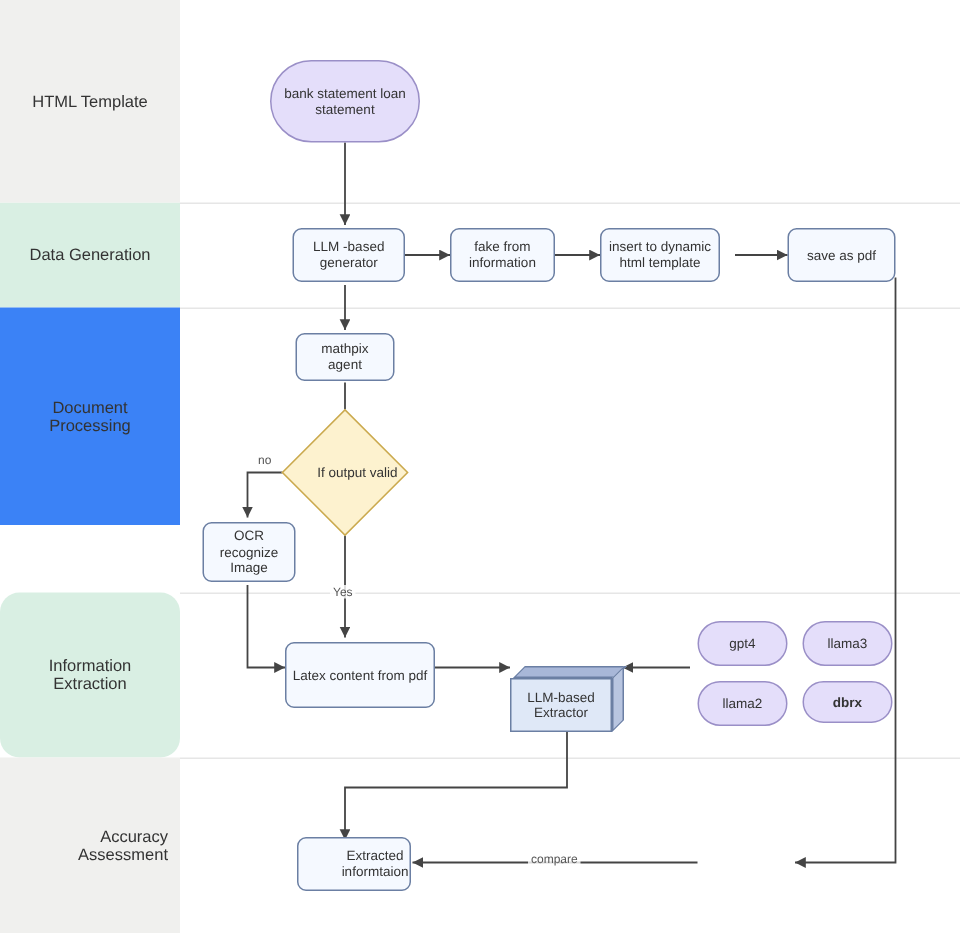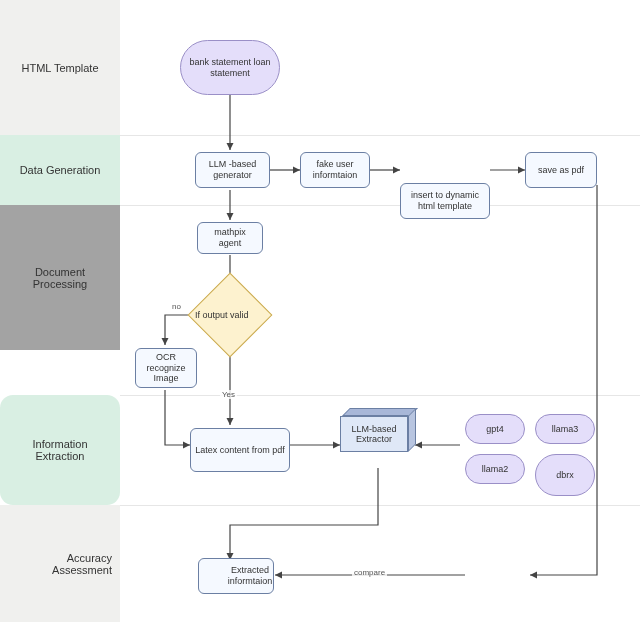--- a/index.html
+++ b/index.html
@@ -28,21 +28,21 @@
     display: flex;
     align-items: center;
     justify-content: center;
     text-align: center;
     font-size: 11px;
     color: #333;
     padding: 0 8px;
   }
   .lane-0 { top: 0;    height: 135px; background: #f0f0ee; }
   .lane-1 { top: 135px; height: 70px;  background: #d9efe3; }
-  .lane-2 { top: 205px; height: 145px; background: #a3a3a3; }
+  .lane-2 { top: 205px; height: 145px; background: #3b82f6; }
   .lane-3 { top: 395px; height: 110px; background: #d9efe3; border-radius: 13px; }
   .lane-4 { top: 505px; height: 117px; background: #f0f0ee; text-align: right; }
 
   .hline {
     position: absolute;
     left: 120px;
     right: 0;
     height: 1px;
     background: #e6e6e6;
   }
@@ -76,21 +76,21 @@
     left: 50%; top: 50%;
     width: 60px; height: 60px;
     transform: translate(-50%, -50%) rotate(45deg);
     background: #fdf2cf;
     border: 1px solid #caa94e;
   }
   .diamond-label {
     position: absolute;
     left: 50%; top: 50%;
     transform: translate(-50%, -50%);
-    text-align: left;
+    text-align: right;
     font-size: 9px;
     color: #333;
     width: 70px;
   }
   .cuboid {
     position: absolute;
   }
   .cuboid .top-face {
     position: absolute;
     left: 6px; top: -8px;
@@ -189,45 +189,45 @@
       <path d="M597,185 L597,575 L530,575"></path>
 
       <path d="M465,575 L275,575"></path>
     </g>
   </svg>
 
   <div class="node pill" style="left:180px; top:40px; width:100px; height:55px;">bank statement
 loan statement</div>
 
   <div class="node rect" style="left:195px; top:152px; width:75px; height:36px;">LLM -based generator</div>
-  <div class="node rect" style="left:300px; top:152px; width:70px; height:36px;">fake user informtaion</div>
-  <div class="node rect" style="left:400px; top:152px; width:90px; height:36px;margin-top:31px;">insert to dynamic html template</div>
+  <div class="node rect" style="left:300px; top:152px; width:70px; height:36px;">fake from information</div>
+  <div class="node rect" style="left:400px; top:152px; width:80px; height:36px;">insert to dynamic html template</div>
   <div class="node rect" style="left:525px; top:152px; width:72px; height:36px;">save as pdf</div>
 
   <div class="node rect" style="left:197px; top:222px; width:66px; height:32px;">mathpix agent</div>
 
   <div class="diamond-wrap" style="left:195px; top:285px; width:70px; height:60px;">
     <div class="diamond"></div>
     <div class="diamond-label">If output valid</div>
   </div>
 
   <div class="node rect" style="left:135px; top:348px; width:62px; height:40px;">OCR recognize Image</div>
 
   <div class="node rect" style="left:190px; top:428px; width:100px; height:44px;">Latex content from pdf</div>
 
-  <div class="cuboid" style="left:340px; top:416px; width:68px; height:36px;">
+  <div class="cuboid" style="left:340px; top:452px; width:68px; height:36px;">
     <div class="top-face"></div>
     <div class="side-face"></div>
     <div class="front-face">LLM-based Extractor</div>
   </div>
 
   <div class="node pill" style="left:465px; top:414px; width:60px; height:30px;">gpt4</div>
   <div class="node pill" style="left:535px; top:414px; width:60px; height:30px;">llama3</div>
   <div class="node pill" style="left:465px; top:454px; width:60px; height:30px;">llama2</div>
-  <div class="node pill" style="left:535px; top:454px; width:60px; height:42px;">dbrx</div>
+  <div class="node pill" style="left:535px; top:454px; width:60px; height:28px;font-weight:bold;">dbrx</div>
 
   <div class="node rect" style="left:198px; top:558px; width:76px; height:36px;padding-left:32px;">Extracted informtaion</div>
 
   <div class="edge-label" style="left:170px; top:302px;">no</div>
   <div class="edge-label" style="left:220px; top:390px;">Yes</div>
   <div class="edge-label" style="left:352px; top:568px;">compare</div>
 
 </div>
 
 </body></html>

